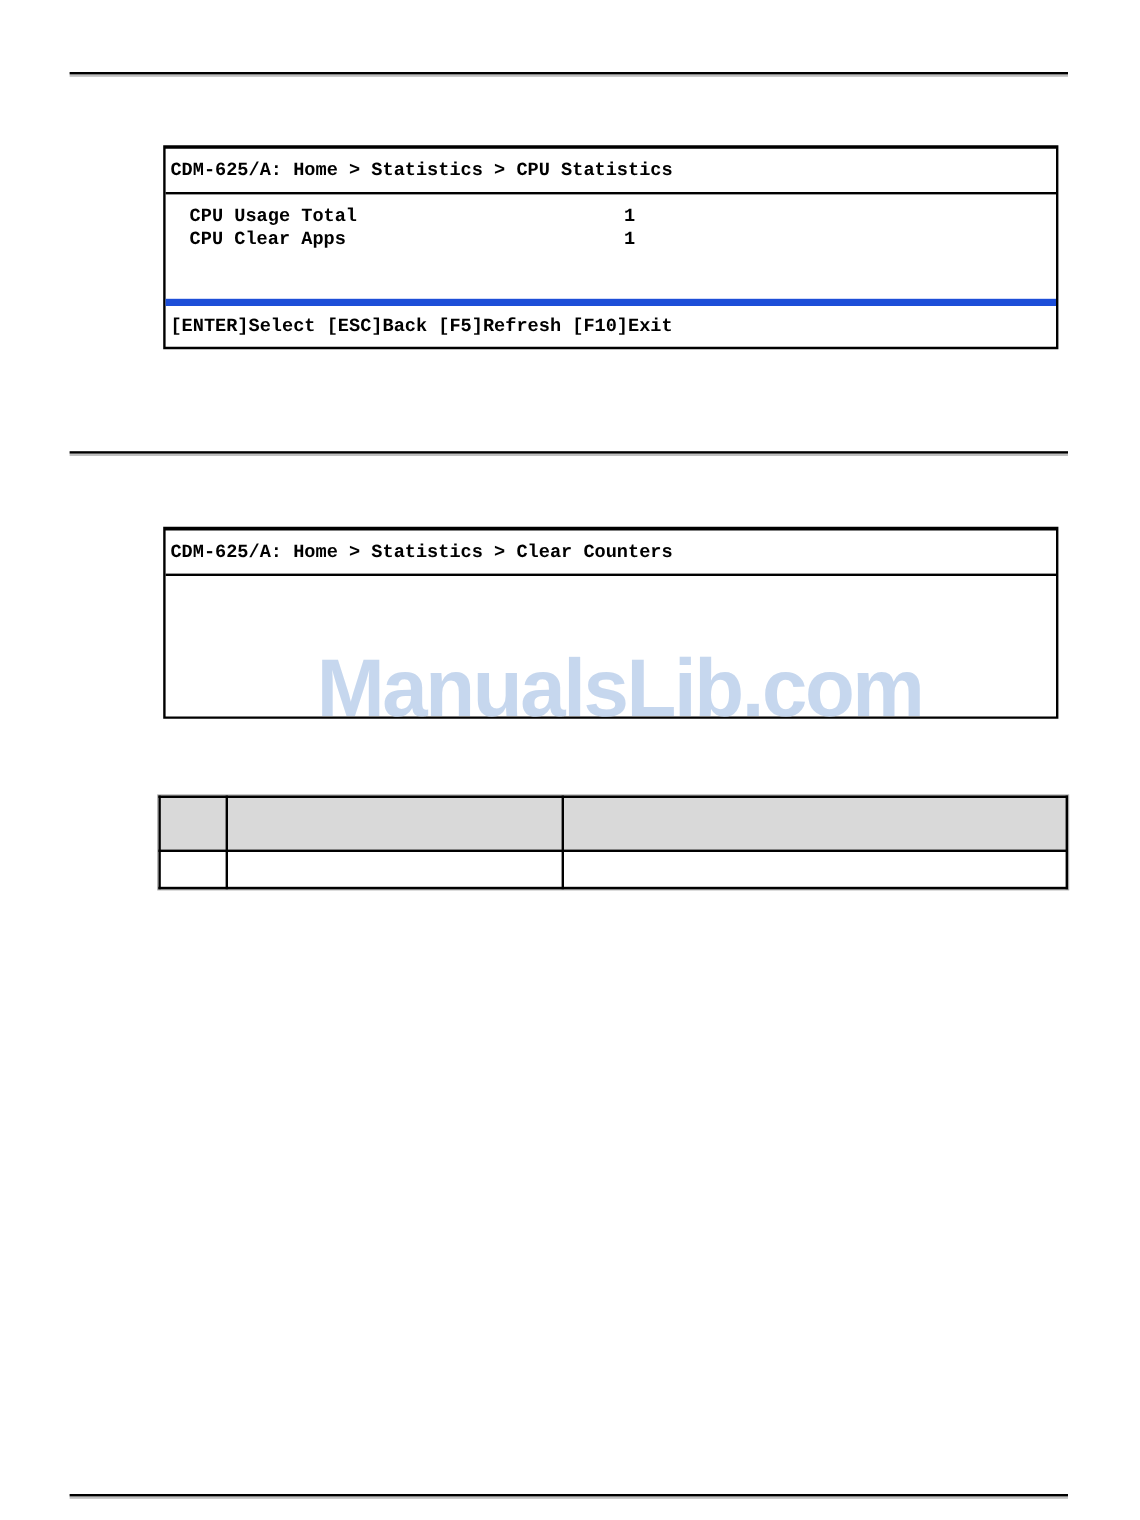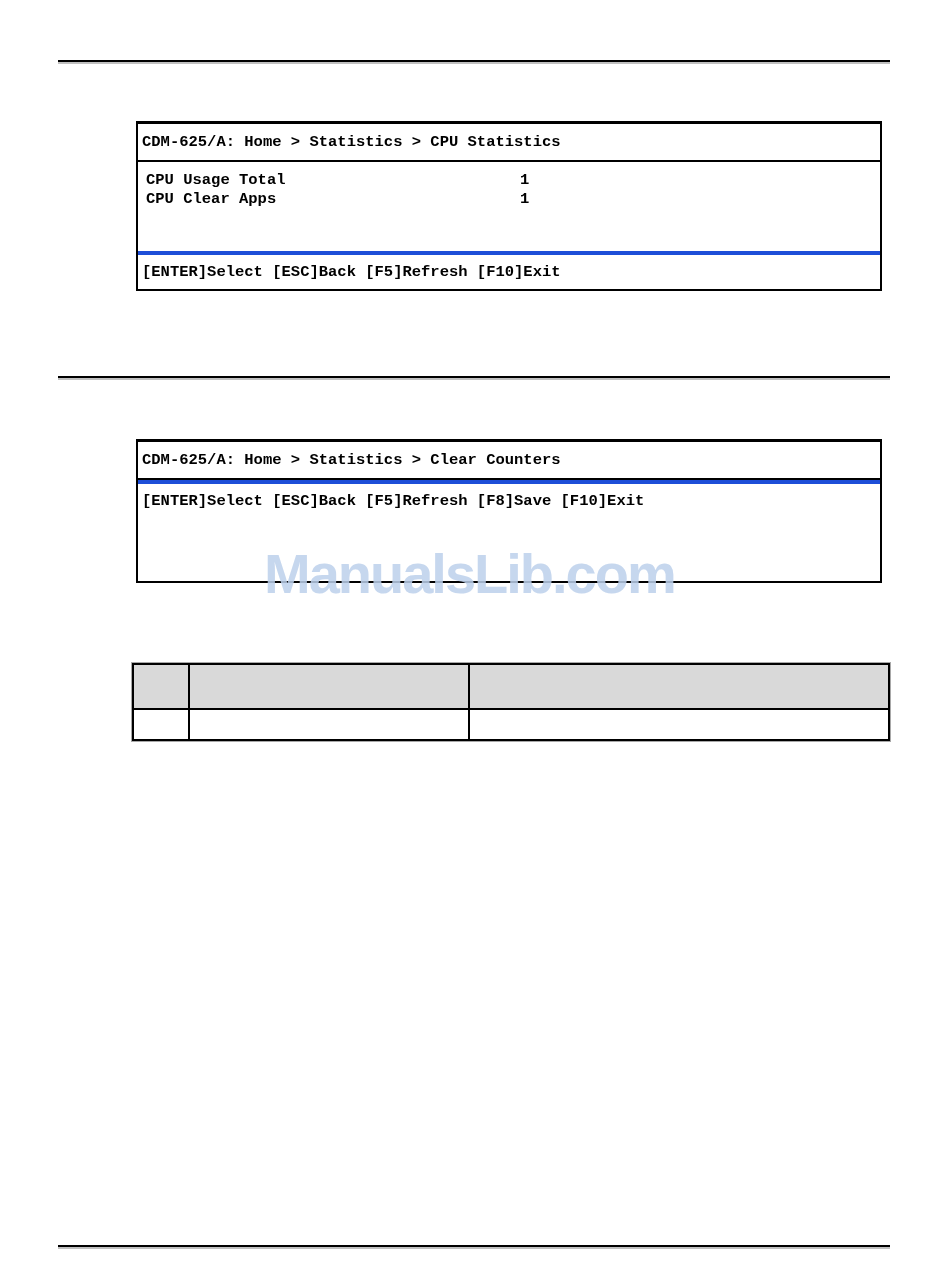--- a/index.html
+++ b/index.html
@@ -32,59 +32,59 @@
     border-top-width: 3px;
     background: #fff;
     display: flex;
     flex-direction: column;
     font-size: 15.5px;
     font-weight: bold;
     line-height: 19px;
     z-index: 1;
   }
   .terminal-1 { top: 121px; height: 170px; }
-  .terminal-2 { top: 439px; height: 144px; }
+  .terminal-2 { top: 439px; height: 160px; }
 
   .t-header {
     height: 36px;
     border-bottom: 2px solid #000;
     display: flex;
     align-items: center;
     padding-left: 4px;
     flex: 0 0 auto;
   }
   .t-body {
     flex: 1 1 auto;
     padding-top: 9px;
   }
   .t-row {
     position: relative;
     height: 19px;
-    padding-left: 8px;
+    padding-left: 20px;
   }
   .t-value {
     position: absolute;
     left: 382px; top: 0;
   }
   .t-footer {
     height: 34px;
-    border-top: 4px solid #1d4ed8;
+    border-top: 6px solid #1d4ed8;
     display: flex;
     align-items: center;
     padding-left: 4px;
     flex: 0 0 auto;
   }
 
   
   .watermark {
     position: absolute;
     left: 264px; top: 546px;
     font-family: "Liberation Sans", sans-serif;
     font-weight: bold;
-    font-size: 56px;
+    font-size: 68px;
     line-height: 56px;
     letter-spacing: -2px;
     color: rgba(188, 208, 235, 0.85);
     z-index: 5;
     white-space: nowrap;
     pointer-events: none;
   }
 
   
   .doc-table {
@@ -139,23 +139,20 @@
       <span>[ENTER]Select [ESC]Back [F5]Refresh [F10]Exit</span>
     </div>
   </div>
 
   <div class="hrule hrule-mid"></div>
 
   <div class="terminal terminal-2">
     <div class="t-header">
       <span>CDM-625/A: Home &gt; Statistics &gt; Clear Counters</span>
     </div>
-    <div class="t-footer">
-      <span>[ENTER]Select [ESC]Back [F5]Refresh [F8]Save [F10]Exit</span>
-    </div>
   </div>
 
   <div class="watermark">ManualsLib.com</div>
 
   <table class="doc-table">
     <colgroup>
       <col class="col-narrow">
       <col class="col-mid">
       <col class="col-wide">
     </colgroup>

